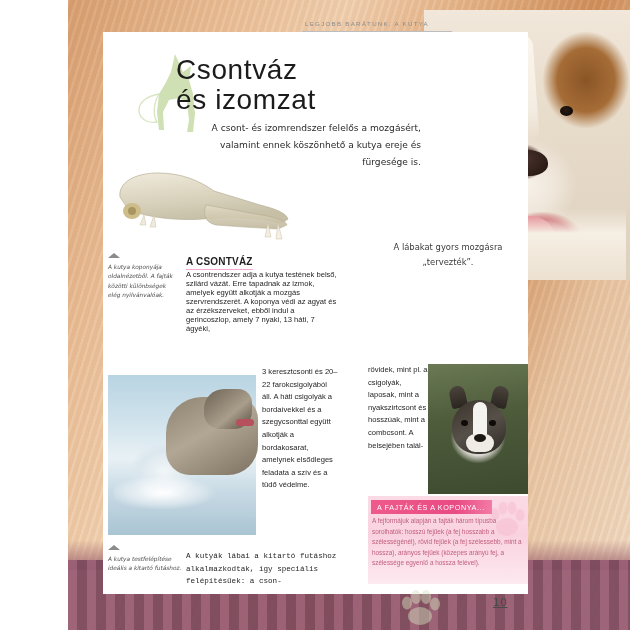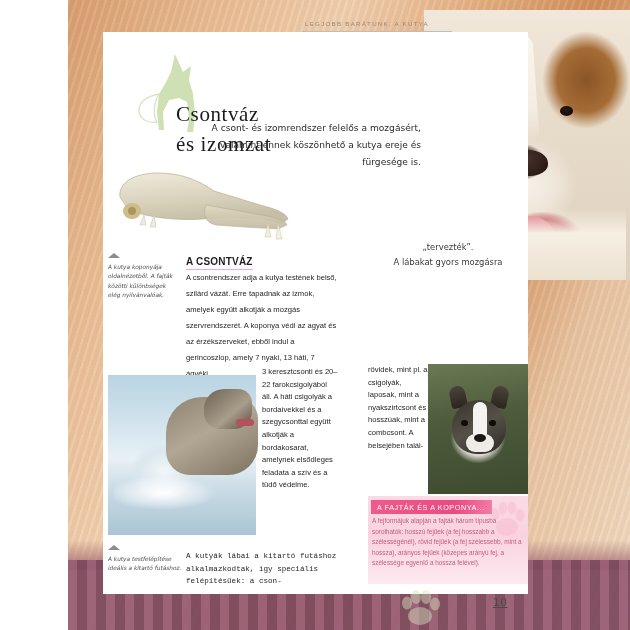--- a/index.html
+++ b/index.html
@@ -120,26 +120,25 @@
     position:absolute; left:135px; top:50px; width:90px; height:88px;
     pointer-events:none;
   }
 
   
   .title{
     position:absolute;
     left:176px; top:55px;
     width:250px;
     color:#1b1b1b;
-    font-family: Liberation Serif, serif;
-    font-size: 21px;
+    font-family: Liberation Sans, sans-serif;
+    font-size: 28px;
     line-height: 30px;
     letter-spacing: .6px;
     font-weight: 400;
-    margin-top: 44px;
   }
   .title .l1, .title .l2{ display:block; }
 
   
   .deck{
     position:absolute;
     left:176px; top:120px;
     width:245px;
     text-align:right;
     font-family: "DejaVu Sans", sans-serif;
@@ -199,21 +198,21 @@
     letter-spacing:.2px;
     color:#1f1f1f;
     border-bottom:1px solid #f9a8d4;
     padding-bottom:1.5px;
   }
 
   .col-l-wide{
     position:absolute; left:186px; top:270px; width:152px;
     font-family: "Liberation Sans", sans-serif;
     font-size:7.6px;
-    line-height:16px;
+    line-height:9px;
     color:#1f1f1f;
     text-align:left;
   }
   .col-l-narrow{
     position:absolute; left:262px; top:366px; width:76px;
     font-family: "Liberation Sans", sans-serif;
     font-size:7.6px;
     line-height:12.6px;
     color:#1f1f1f;
   }
@@ -409,22 +408,22 @@
       <path d="M34 50 L36 60 L30 60 Z" fill="#efeade" stroke="#c9c0a5" stroke-width="0.5"></path>
     </svg>
   </div>
 
   <div class="cap-skull">
     <div class="tri-up"></div>
     <span>A kutya koponyája oldalnézetből. A fajták közötti különbségek elég nyilvánvalóak.</span>
   </div>
 
   <div class="cap-legs">
+    <div>A lábakat gyors mozgásra</div>
     <div>„tervezték”.</div>
-    <div>A lábakat gyors mozgásra</div>
   </div>
 
   <div class="sec-head">A CSONTVÁZ</div>
 
   <div class="col-l-wide">A csontrendszer adja a kutya testének belső, szilárd vázát. Erre tapadnak az izmok, amelyek együtt alkotják a mozgás szervrendszerét. A koponya védi az agyat és az érzékszerveket, ebből indul a gerincoszlop, amely 7 nyaki, 13 háti, 7 ágyéki,</div>
   <div class="col-l-narrow">3 keresztcsonti és 20–22 farokcsigolyából áll. A háti csigolyák a bordaívekkel és a szegycsonttal együtt alkotják a bordakosarat, amelynek elsődleges feladata a szív és a tüdő védelme.</div>
   <div class="col-l-foot">A kutyák lábai a kitartó futáshoz alkalmazkodtak, így speciális felépítésűek: a cson-</div>
   <div class="col-r-narrow">rövidek, mint pl. a csigolyák, laposak, mint a nyakszirtcsont és hosszúak, mint a combcsont. A belsejében talál-</div>
 
   <div class="photo-husky">

